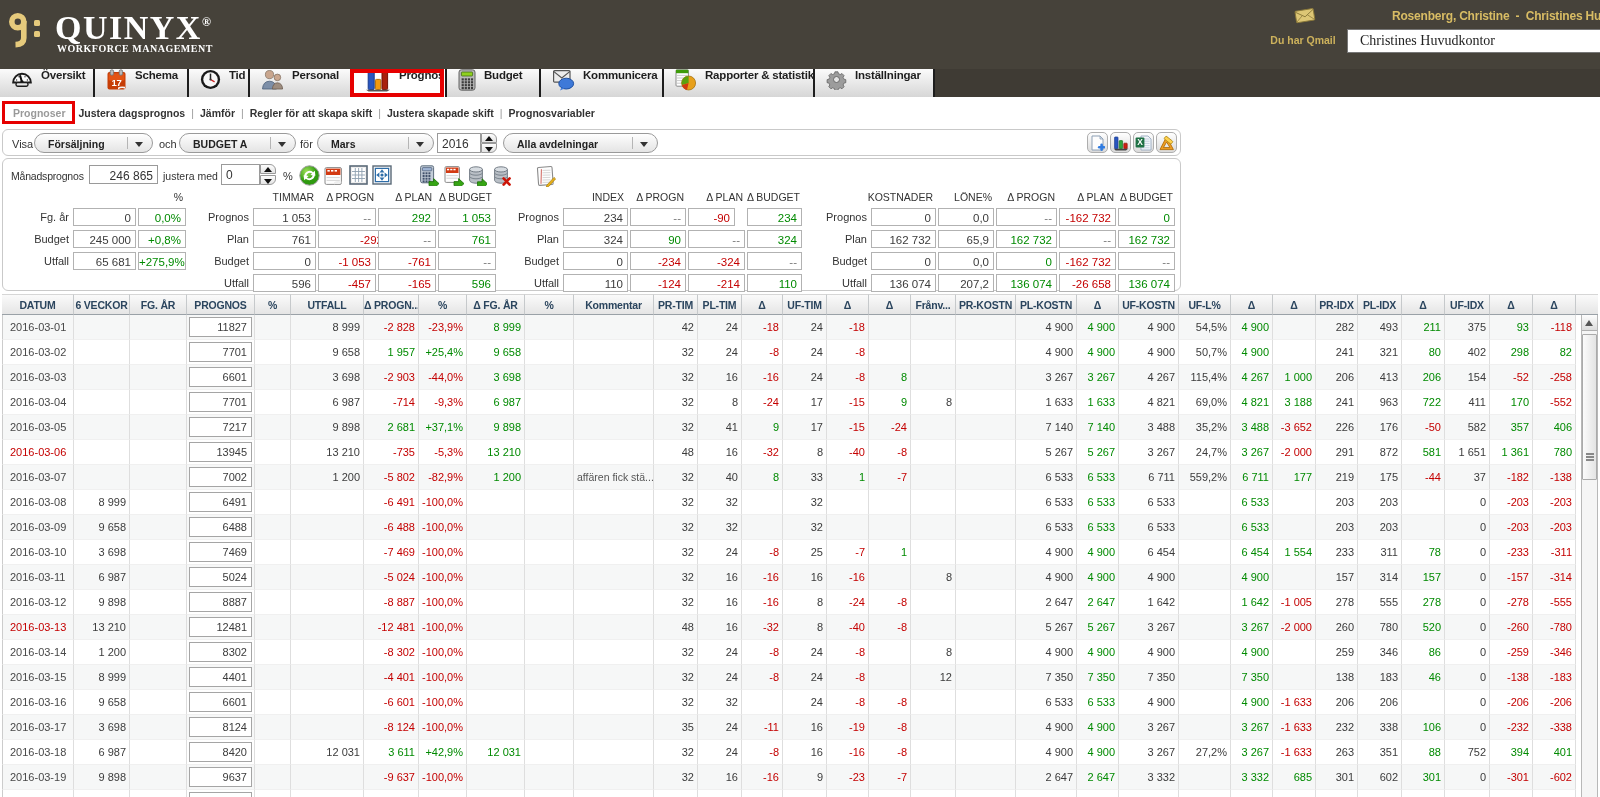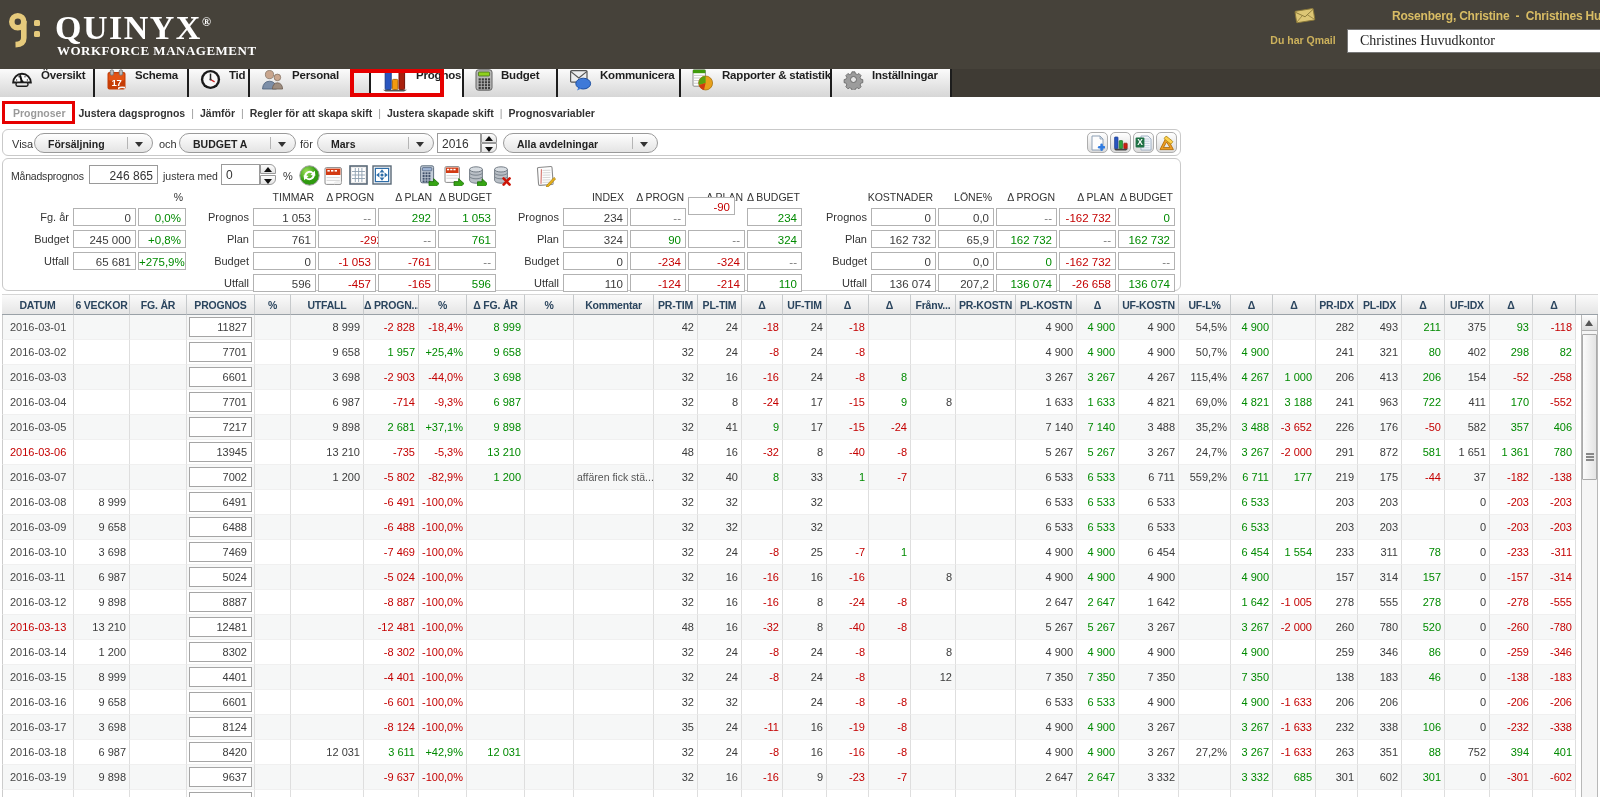--- a/index.html
+++ b/index.html
@@ -67,21 +67,21 @@
  box-shadow:0 3px 0 #888,0 6px 0 #888}
 </style></head><body>
 <div id="hdr">
     <svg class="abs" style="left:9px;top:13px" width="21" height="35" viewBox="0 0 21 35">
       <circle cx="8.8" cy="8.8" r="6" fill="none" stroke="#e6ca7c" stroke-width="5.6"></circle>
       <path d="M14.8 8 V25 Q14.8 31.4 6.5 31.6" fill="none" stroke="#e6ca7c" stroke-width="5.6"></path>
     </svg>
     <div class="abs" style="left:34px;top:20px;width:6px;height:6px;background:#e6ca7c;border-radius:1.5px"></div>
     <div class="abs" style="left:34px;top:31px;width:6px;height:6px;background:#e6ca7c;border-radius:1.5px"></div>
     <div class="abs" style="left:55px;top:11px;color:#fff;font-family:'Liberation Serif',serif;font-size:34px;font-weight:bold;letter-spacing:1.5px;line-height:1">QUINYX<span style="font-size:12px;letter-spacing:0;vertical-align:13px">®</span></div>
-    <div class="abs" style="left:57px;top:43px;color:#fff;font-family:'Liberation Serif',serif;font-size:13px;font-weight:bold;letter-spacing:0.5px">WORKFORCE MANAGEMENT</div>
+    <div class="abs" style="left:57px;top:43px;color:#fff;font-family:'Liberation Serif',serif;font-size:10px;font-weight:bold;letter-spacing:0.5px">WORKFORCE MANAGEMENT</div>
     <div class="abs" style="left:1294px;top:7px"><svg width="22" height="17" viewBox="0 0 22 17">
         <g transform="rotate(-9 11 8)">
           <rect x="1.6" y="2.8" width="18.4" height="11.6" rx="0.8" fill="#ddc675" stroke="#8a7838" stroke-width="0.9"></rect>
           <path d="M1.6 3.6 L10.8 9.8 L20 3.6" fill="none" stroke="#8a7838" stroke-width="0.9"></path>
           <path d="M1.6 14 L8.2 8.2 M20 14 L13.4 8.2" fill="none" stroke="#8a7838" stroke-width="0.7"></path>
         </g>
       </svg></div>
     <div class="abs" style="left:1253px;top:34px;width:100px;text-align:center;color:#cdb25c;font-size:10.5px;font-weight:bold">Du har Qmail</div>
     <div class="abs" style="left:1392px;top:9px;color:#d8bc64;font-size:12px;font-weight:bold;white-space:nowrap;letter-spacing:-0.2px">Rosenberg, Christine&nbsp;&nbsp;-&nbsp;&nbsp;Christines Huvudkontor</div>
     <div class="abs" style="left:1347px;top:29px;width:270px;height:24px;background:#fff;border:1px solid #777;font-family:'Liberation Serif',serif;font-size:14px;color:#222;padding:3px 0 0 12px">Christines Huvudkontor</div>
@@ -122,21 +122,21 @@
         <svg width="21" height="21" viewBox="0 0 21 21">
           <circle cx="10.5" cy="10.5" r="9.6" fill="#191919"></circle>
           <circle cx="10.5" cy="10.5" r="7.2" fill="#f7f7f7"></circle>
           <line x1="10.5" y1="10.5" x2="10.5" y2="4.6" stroke="#222" stroke-width="1.5"></line>
           <line x1="10.5" y1="10.5" x2="14.6" y2="12.8" stroke="#c22" stroke-width="1.4"></line>
           <circle cx="10.5" cy="10.5" r="1.1" fill="#333"></circle>
         </svg>
       </span>
       <span>Tid</span>
     </div>
-    <div class="tab " style="width:121px">
+    <div class="tab " style="width:104px">
       <span class="ic">
         <svg width="23" height="21" viewBox="0 0 23 21">
           <circle cx="8.5" cy="5.6" r="4.1" fill="#c9a68e" stroke="#7a6a5c" stroke-width="0.7"></circle>
           <path d="M1.5 20 Q2 12.4 8.5 12.2 Q15 12.4 15.5 20 Z" fill="#7d8fa8" stroke="#4d5f78" stroke-width="0.8"></path>
           <circle cx="16.4" cy="8.4" r="3.3" fill="#caa78f" stroke="#7a6a5c" stroke-width="0.7"></circle>
           <path d="M11.4 20 Q11.8 14 16.4 13.8 Q21.2 14 21.6 20 Z" fill="#9d8d80" stroke="#6d5d50" stroke-width="0.8"></path>
         </svg>
       </span>
       <span>Personal</span>
     </div>
@@ -464,21 +464,21 @@
 <div class="cell" style="left:375px;top:93px;width:58px;color:#c40000">-761</div>
 <div class="cell" style="left:435px;top:93px;width:58px;color:#777">--</div>
 <div class="slab" style="left:136px;top:118px;width:110px">Utfall</div>
 <div class="cell" style="left:250px;top:115px;width:63px;color:#3b3b3b">596</div>
 <div class="cell" style="left:315px;top:115px;width:58px;color:#c40000">-457</div>
 <div class="cell" style="left:375px;top:115px;width:58px;color:#c40000">-165</div>
 <div class="cell" style="left:435px;top:115px;width:58px;color:#008a00">596</div>
 <div class="slab" style="left:446px;top:52px;width:110px">Prognos</div>
 <div class="cell" style="left:560px;top:49px;width:65px;color:#3b3b3b">234</div>
 <div class="cell" style="left:627px;top:49px;width:56px;color:#777">--</div>
-<div class="cell" style="left:685px;top:38px;width:47px;color:#c40000">-90</div>
+<div class="cell" style="left:685px;top:49px;width:47px;color:#c40000">-90</div>
 <div class="cell" style="left:744px;top:49px;width:55px;color:#008a00">234</div>
 <div class="slab" style="left:446px;top:74px;width:110px">Plan</div>
 <div class="cell" style="left:560px;top:71px;width:65px;color:#3b3b3b">324</div>
 <div class="cell" style="left:627px;top:71px;width:56px;color:#008a00">90</div>
 <div class="cell" style="left:685px;top:71px;width:57px;color:#777">--</div>
 <div class="cell" style="left:744px;top:71px;width:55px;color:#008a00">324</div>
 <div class="slab" style="left:446px;top:96px;width:110px">Budget</div>
 <div class="cell" style="left:560px;top:93px;width:65px;color:#3b3b3b">0</div>
 <div class="cell" style="left:627px;top:93px;width:56px;color:#c40000">-234</div>
 <div class="cell" style="left:685px;top:93px;width:57px;color:#c40000">-324</div>
@@ -589,21 +589,21 @@
         <tr class="odd">
           <td class="dt">2016-03-01</td>
           <td></td>
           <td></td>
           <td class="pin">
             <div class="inp">11827</div>
           </td>
           <td></td>
           <td>8 999</td>
           <td><span style="color:#c40000">-2 828</span></td>
-          <td><span style="color:#c40000">-18,4%</span></td>
+          <td><span style="color:#c40000">-23,9%</span></td>
           <td><span style="color:#008a00">8 999</span></td>
           <td></td>
           <td class="kom"></td>
           <td>42</td>
           <td>24</td>
           <td><span style="color:#c40000">-18</span></td>
           <td>24</td>
           <td><span style="color:#c40000">-18</span></td>
           <td></td>
           <td></td>

